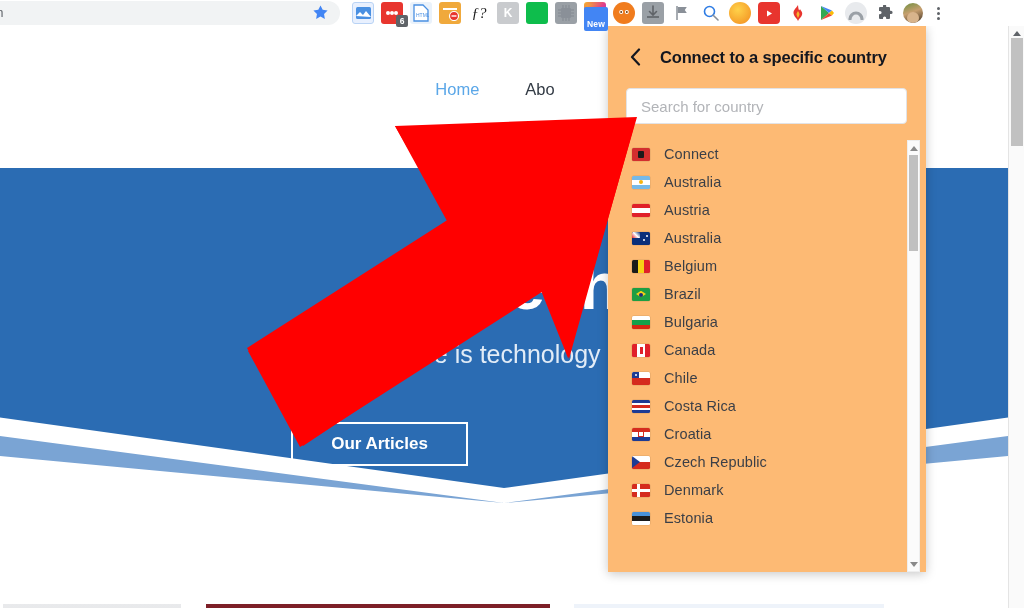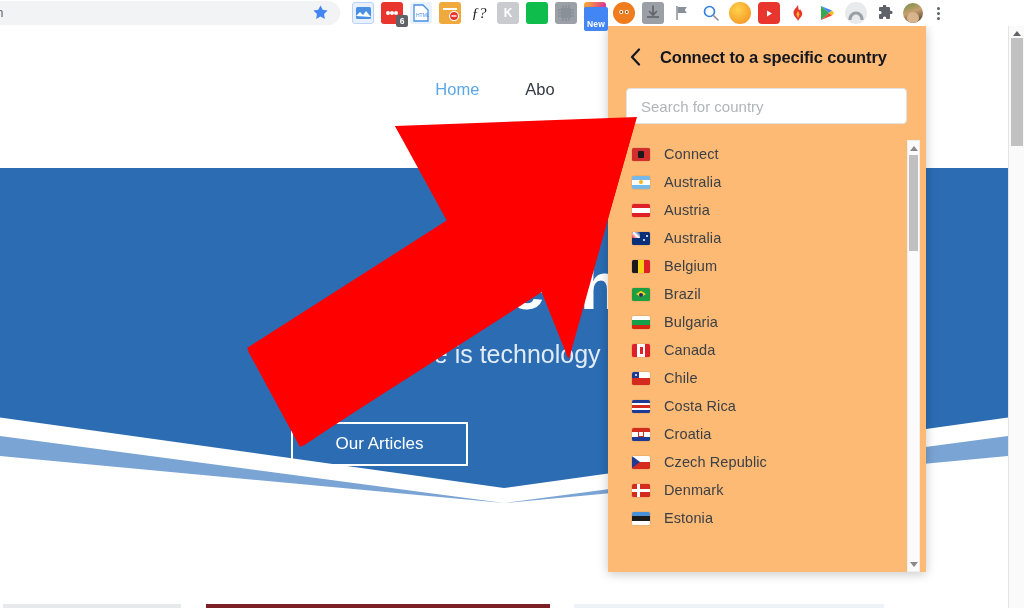--- a/index.html
+++ b/index.html
@@ -124,21 +124,21 @@
     text-align: center;
     font-size: 25px; color: #e2ecf7; font-weight: 300;
     white-space: nowrap;
   }
   .hero-btn {
     position: absolute; top: 396px; left: 291px;
     width: 177px; height: 44px;
     border: 2px solid #ffffff;
     color: #ffffff; background: transparent;
     font-size: 17px;
-    display: flex; align-items: center; justify-content: center;
+    display: flex; align-items: center; justify-content: center; font-weight: bold;
   }
 
   .cards { position: absolute; top: 578px; left: 0; width: 1008px; height: 60px; }
   .card {
     position: absolute; top: 0; height: 60px;
     overflow: hidden;
   }
   .card-1 { left: 3px; width: 178px; background: linear-gradient(180deg,#e9eaec 0%,#d4d6d9 100%); }
   .card-1:after { content:""; position:absolute; left:18px; top:6px; width:26px; height:34px; background:#6f7479; clip-path: polygon(35% 0,65% 0,100% 100%,0 100%);}
   .card-1:before { content:""; position:absolute; left:92px; top:10px; width:78px; height:40px; background:#c2c5c8; border-radius:4px 4px 0 0;}

